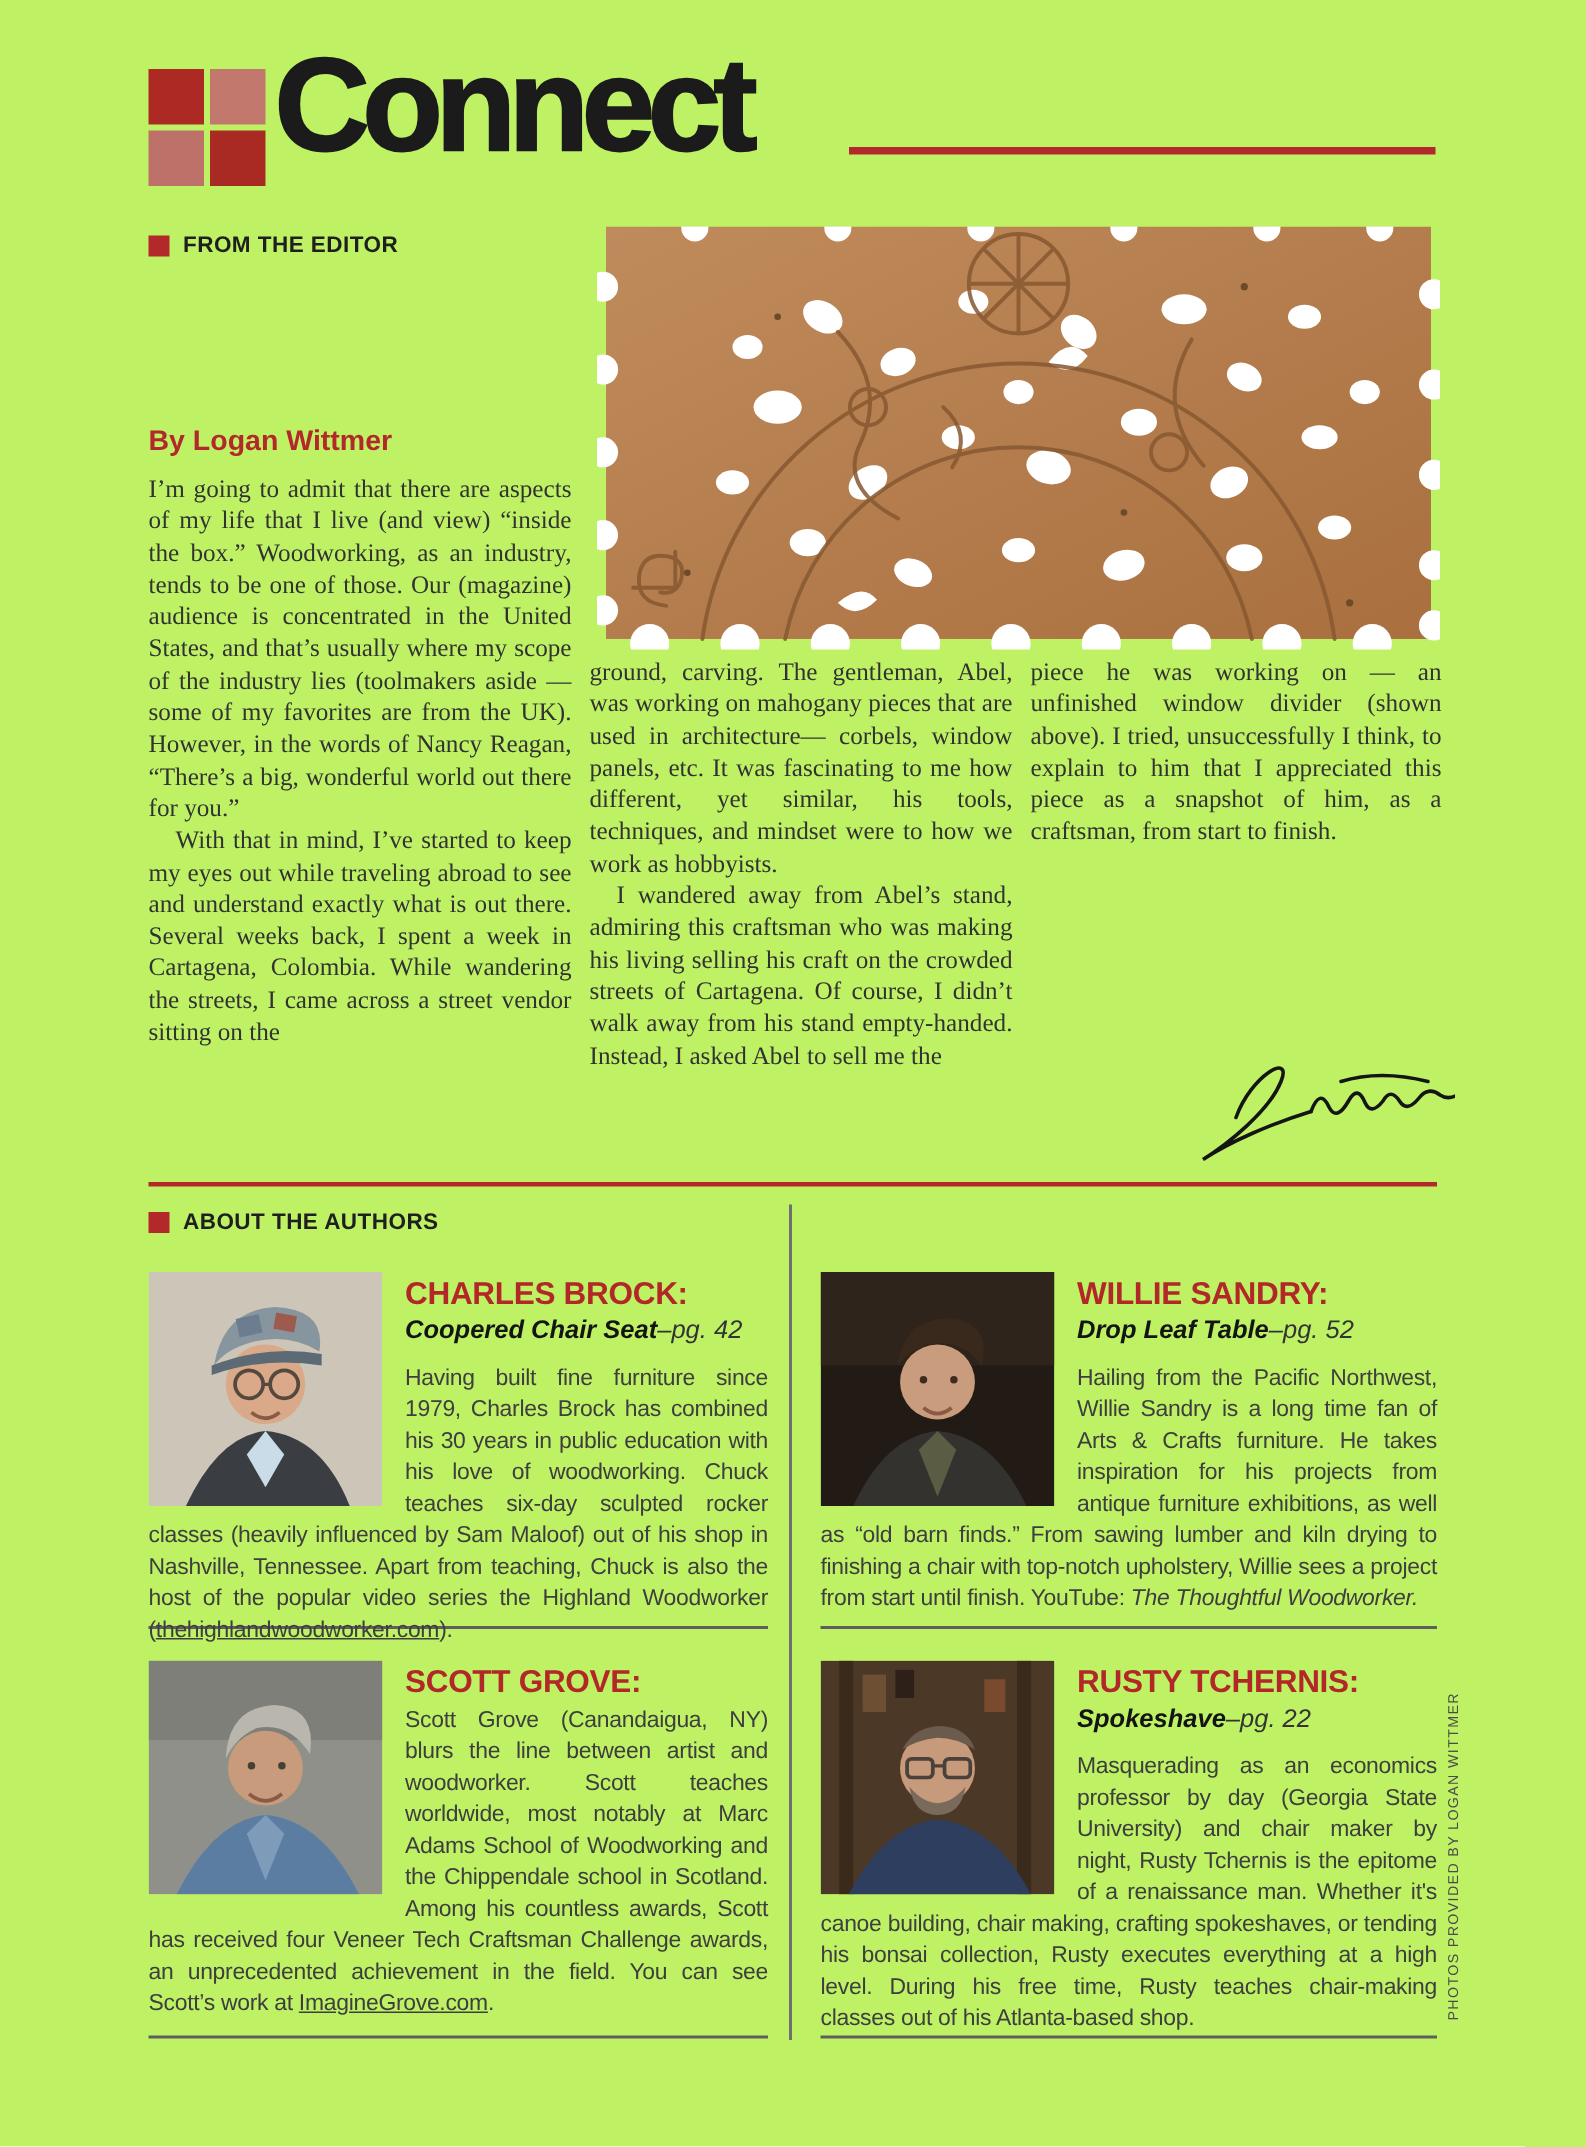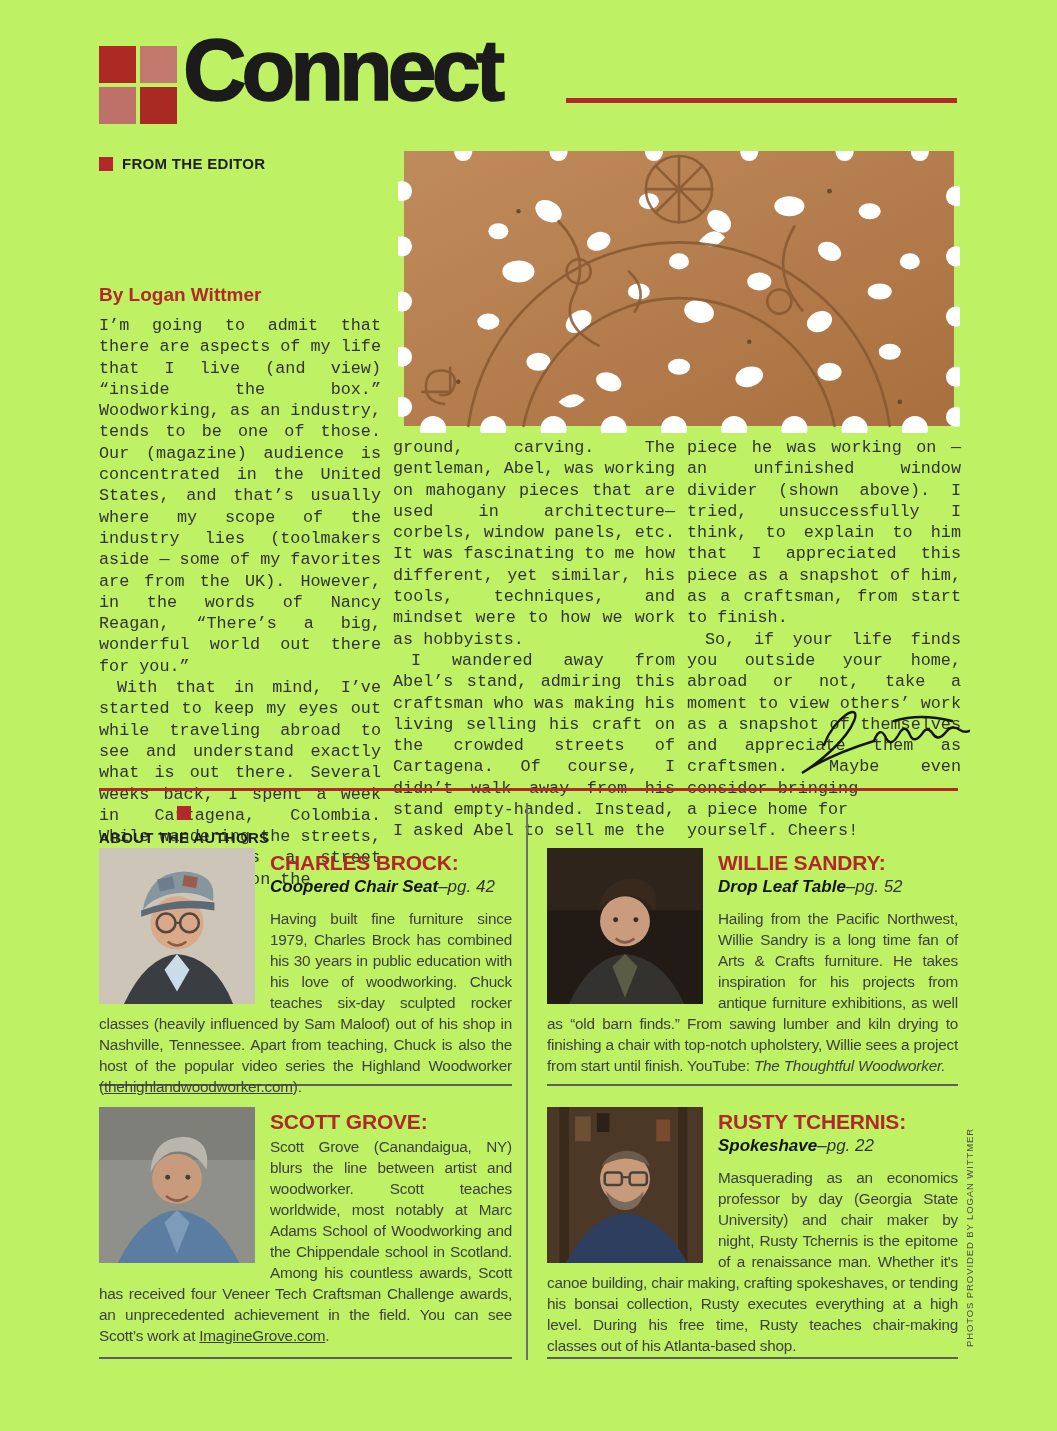--- a/index.html
+++ b/index.html
@@ -14,29 +14,29 @@
   .sq3{background:#bd7168;} .sq4{background:#a82a23;}
   .logo-text{position:absolute;left:183px;top:20px;font-size:88px;line-height:100px;
     font-weight:bold;letter-spacing:-5px;color:#1b1b1b;-webkit-text-stroke:1.5px #1b1b1b;}
   .logo-rule{position:absolute;left:566px;top:98px;width:391px;height:5px;background:#b3282a;}
 
   
   .kicker{position:absolute;display:flex;align-items:center;gap:9px;
     font-weight:bold;font-size:15px;letter-spacing:.3px;color:#1f1f1f;justify-content:center;}
   .kicker-sq{width:14px;height:14px;background:#b3282a;flex:none;}
   .kicker-editor{left:99px;top:155px;}
-  .kicker-authors{left:99px;top:806px;flex-direction:column;}
+  .kicker-authors{left:99px;top:806px;}
 
   
   .article-title{position:absolute;left:97px;top:188px;width:300px;margin:0;
     font-size:43px;line-height:1.06;font-weight:bold;letter-spacing:-1.2px;color:#1d1d1d;}
   .byline{position:absolute;left:99px;top:284px;font-size:19px;font-weight:bold;color:#b3282a;}
 
   
-  .col{position:absolute;font-family:Liberation Mono, monospace;font-size:16.8px;
+  .col{position:absolute;font-family:Liberation Serif, serif;font-size:16.8px;
     line-height:21.3px;color:#323232;text-align:justify;}
   .col p{margin:0;}
   .col p.indent{text-indent:18px;}
   .col1{left:99px;top:315px;width:282px;}
   .col2{left:393px;top:437px;width:282px;}
   .col3{left:687px;top:437px;width:274px;}
   .tail{white-space:pre-line;}
 
   
   .carving{position:absolute;left:398px;top:151px;width:562px;height:282px;margin:0;}
@@ -183,23 +183,20 @@
   <div class="col col1">
     <p>I’m going to admit that there are aspects of my life that I live (and view) “inside the box.” Woodworking, as an industry, tends to be one of those. Our (magazine) audience is concentrated in the United States, and that’s usually where my scope of the industry lies (toolmakers aside — some of my favorites are from the UK). However, in the words of Nancy Reagan, “There’s a big, wonderful world out there for you.”</p>
     <p class="indent">With that in mind, I’ve started to keep my eyes out while traveling abroad to see and understand exactly what is out there. Several weeks back, I spent a week in Cartagena, Colombia. While wandering the streets, I came across a street vendor sitting on the</p>
   </div>
   <div class="col col2">
     <p>ground, carving. The gentleman, Abel, was working on mahogany pieces that are used in architecture— corbels, window panels, etc. It was fascinating to me how different, yet similar, his tools, techniques, and mindset were to how we work as hobbyists.</p>
     <p class="indent">I wandered away from Abel’s stand, admiring this craftsman who was making his living selling his craft on the crowded streets of Cartagena. Of course, I didn’t walk away from his stand empty-handed. Instead, I asked Abel to sell me the</p>
   </div>
   <div class="col col3">
     <p>piece he was working on — an unfinished window divider (shown above). I tried, unsuccessfully I think, to explain to him that I appreciated this piece as a snapshot of him, as a craftsman, from start to finish.</p>
-    <p class="indent"><span>So, if your life finds you outside your home, abroad or not, take a moment to view others’ work as a snapshot of themselves and appreciate them as craftsmen. Maybe </span><span class="tail">even consider bringing
-a piece home for
-yourself. Cheers!</span></p>
   </div>
 
   <div class="signature">
     <svg viewBox="0 0 180 90" aria-hidden="true">
       <g fill="none" stroke="#151515" stroke-width="2.4" stroke-linecap="round">
         <path d="M34,56 C44,28 72,12 64,32 C56,52 28,74 12,84 C30,72 58,60 84,52"></path>
         <path d="M84,52 q6,-16 12,-3 q5,10 13,-4 q6,-11 11,1 q4,9 12,-1 q5,-9 11,0 q5,8 13,-2 q6,-8 14,-2 q6,4 13,-1"></path>
         <path d="M104,32 q26,-8 58,0"></path>
       </g>
     </svg>

